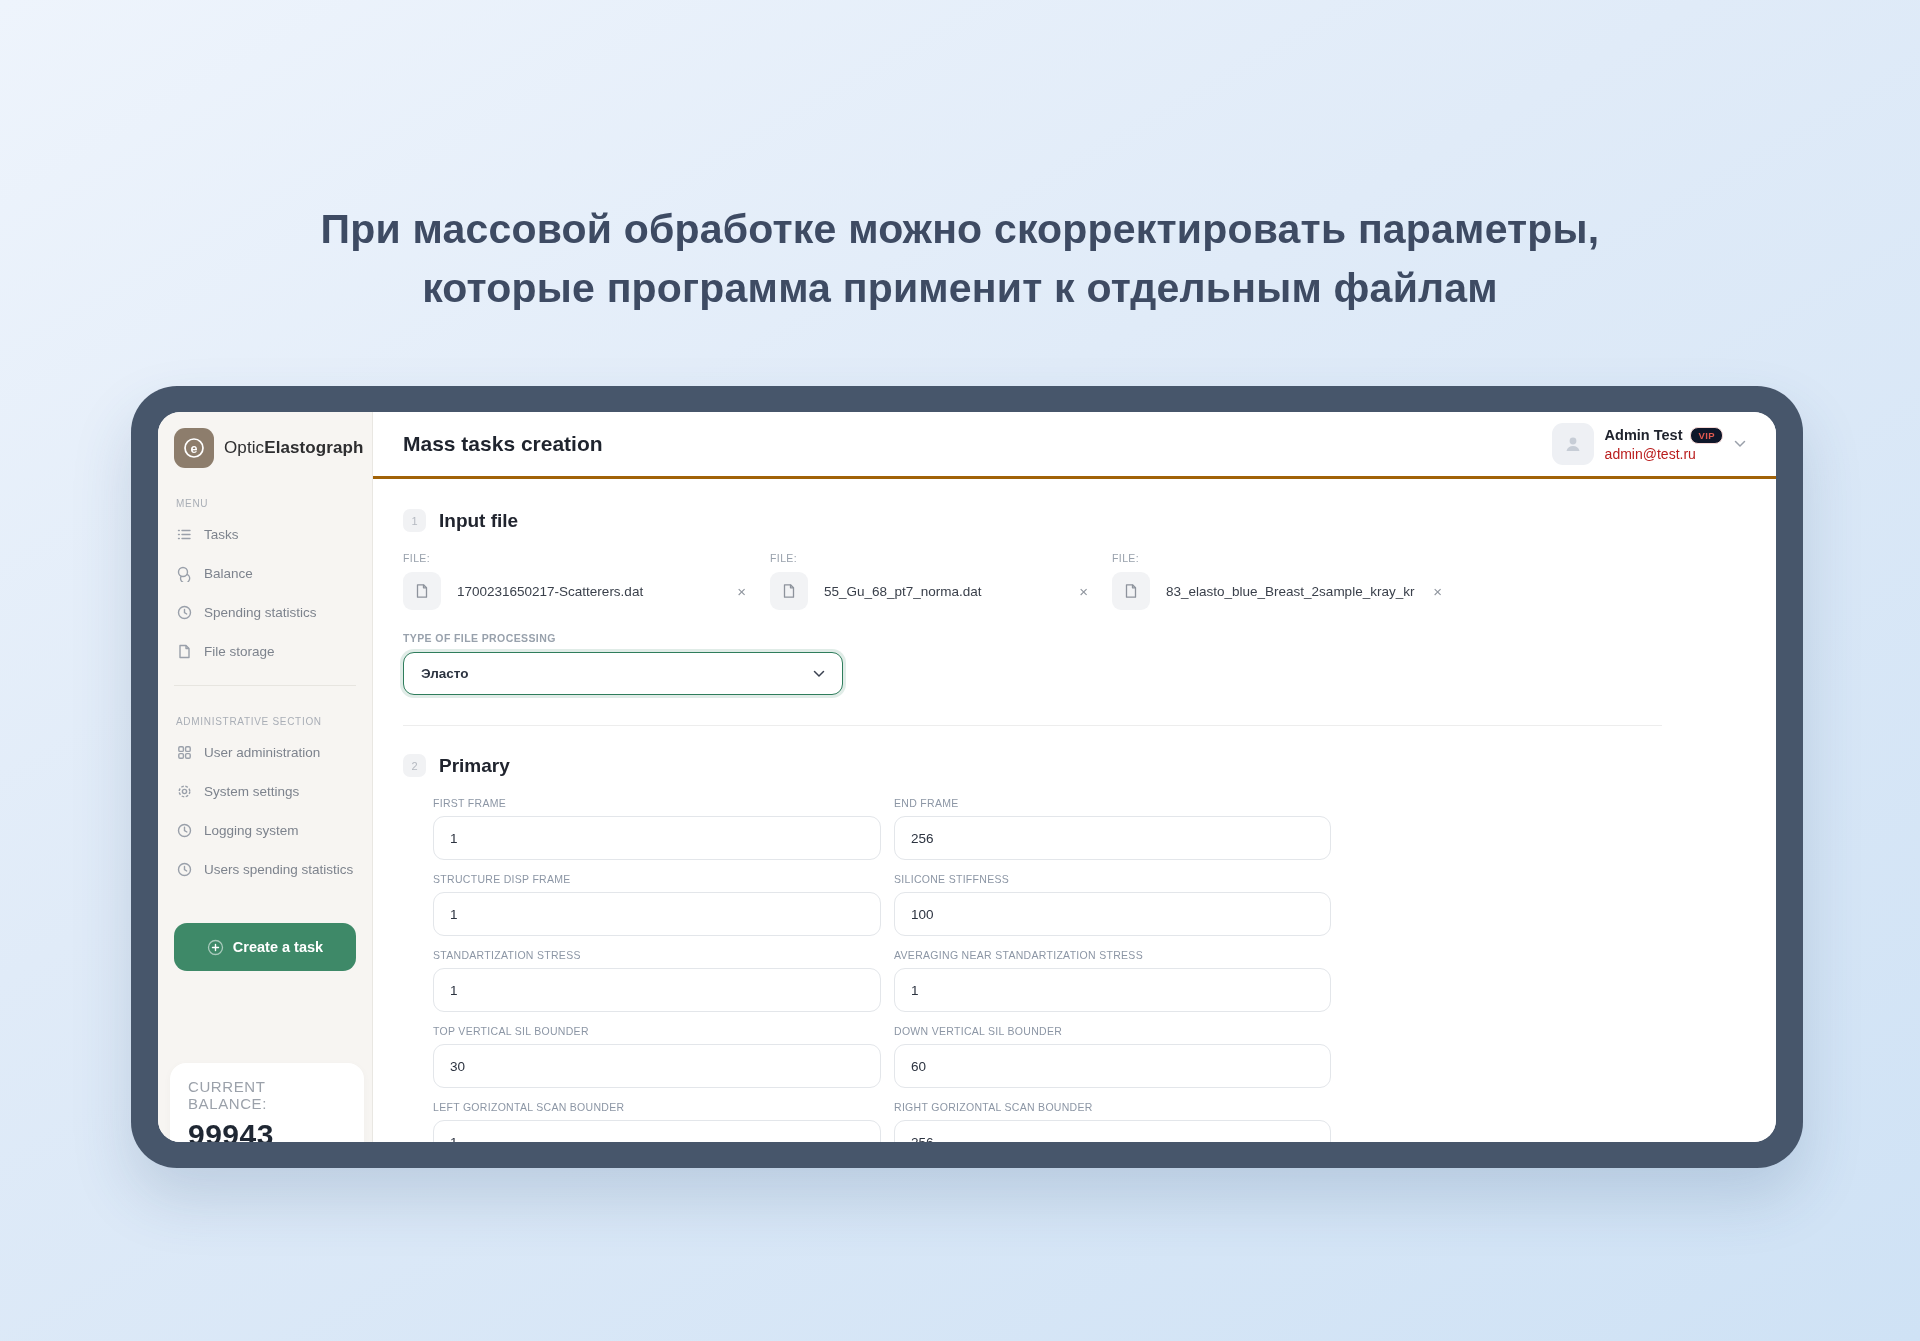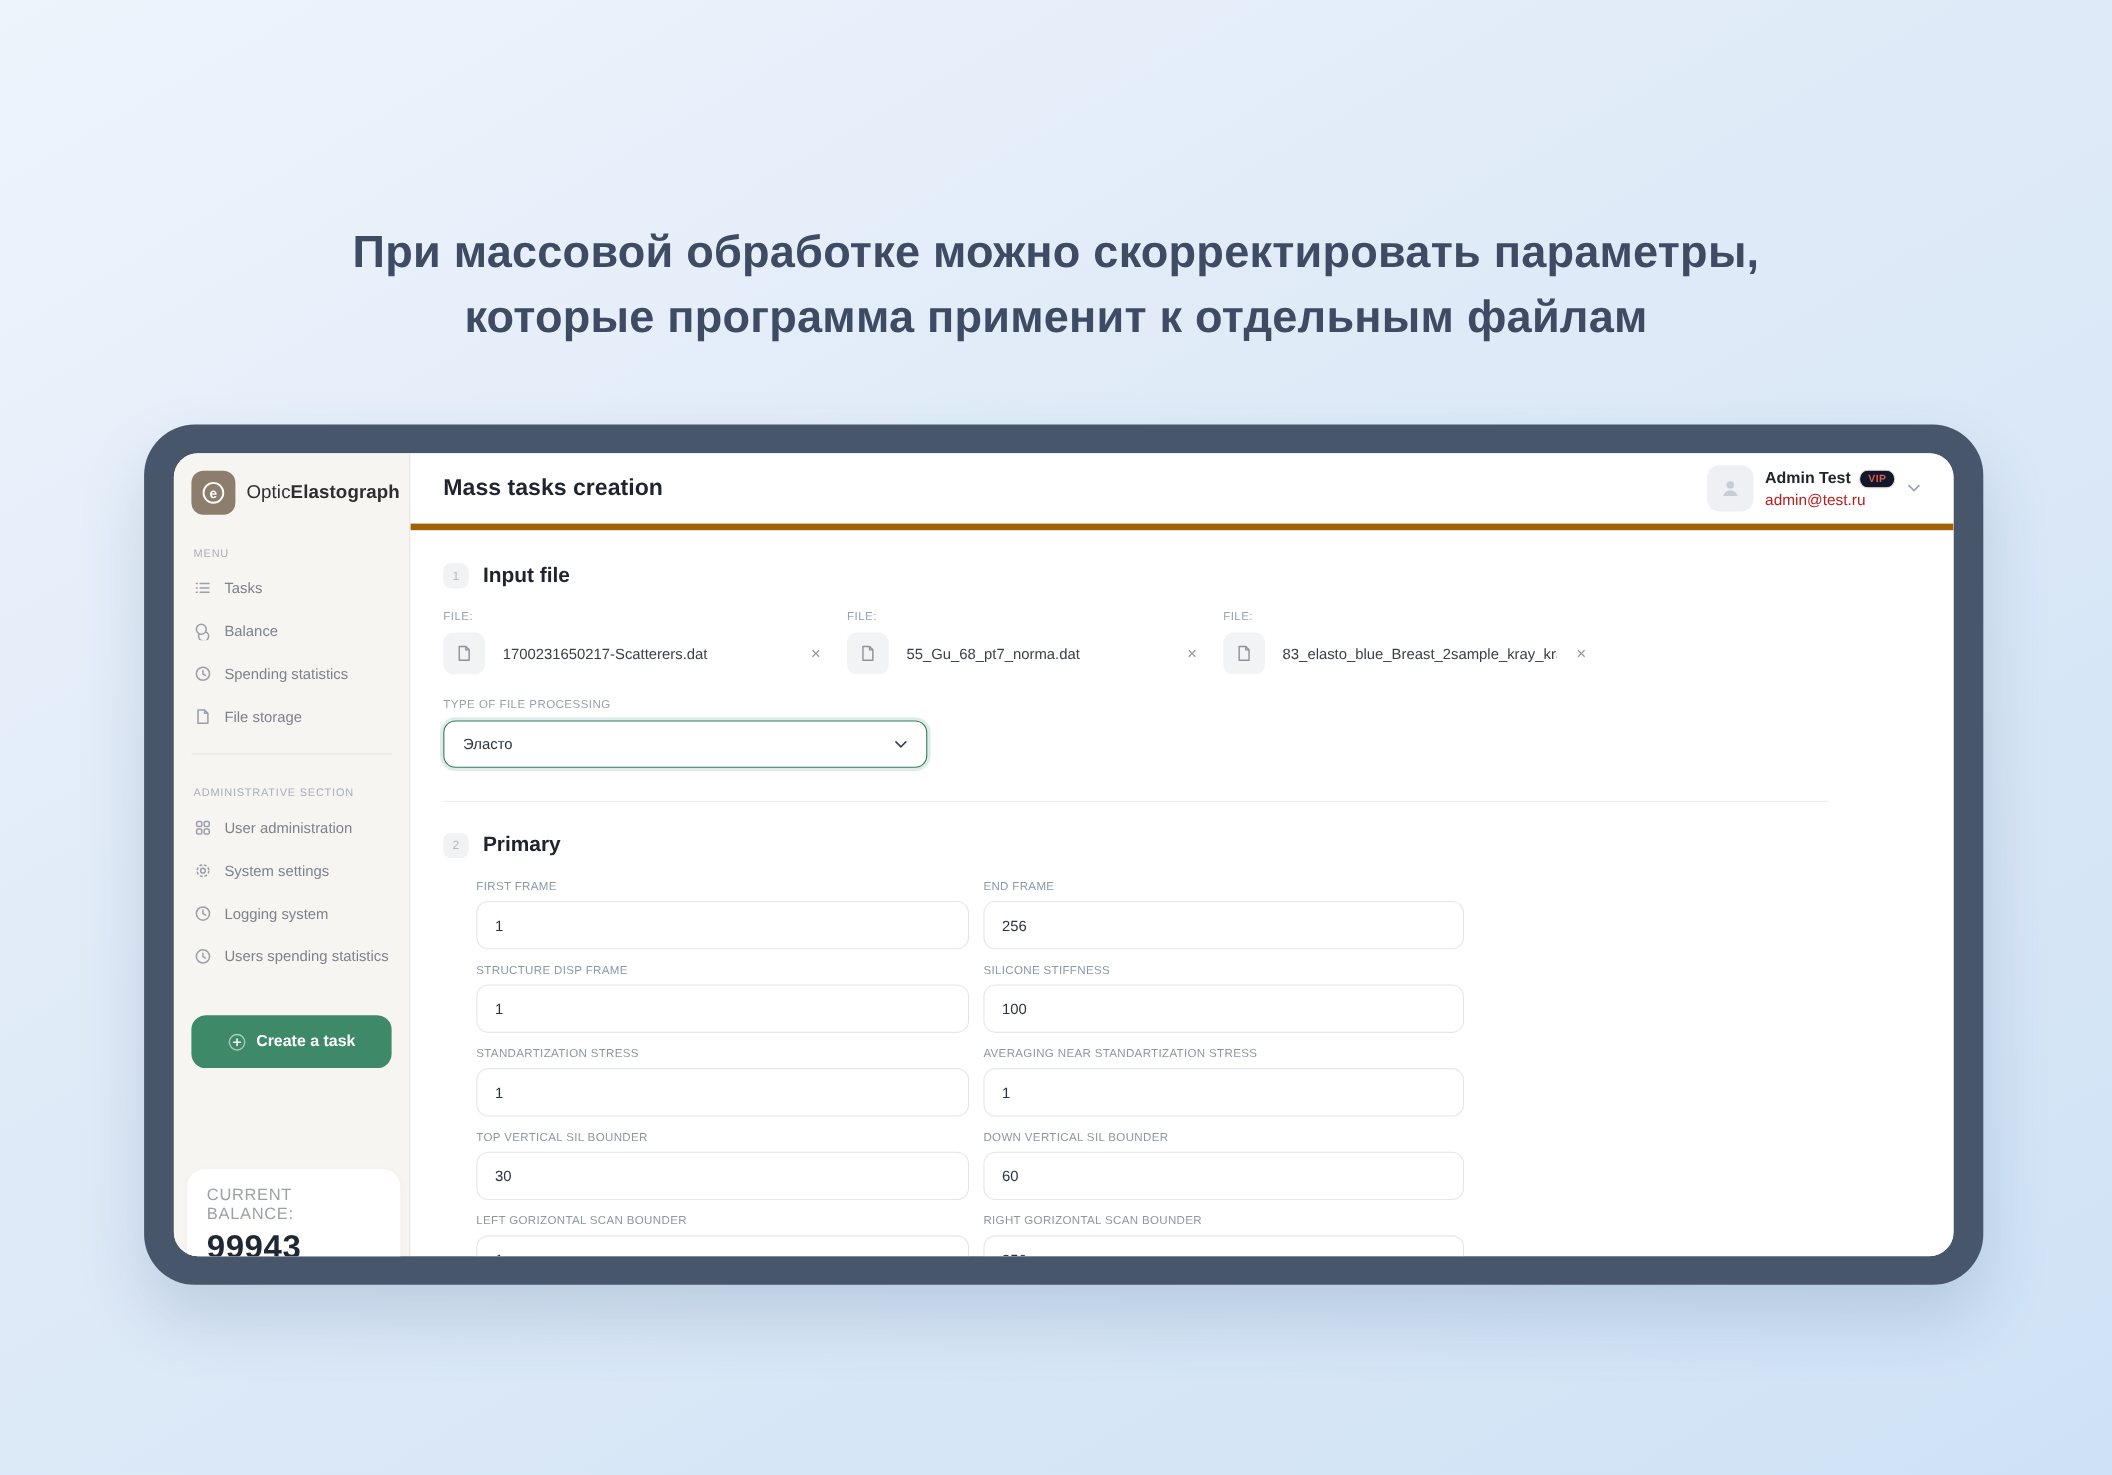--- a/index.html
+++ b/index.html
@@ -37,21 +37,21 @@
               font-family:"Liberation Sans",sans-serif;display:flex;align-items:center;
               justify-content:center;gap:9px;cursor:pointer;}
   .balance-card{position:absolute;left:12px;right:8px;bottom:-28px;background:#ffffff;
                 border-radius:16px;padding:15px 18px 18px 18px;box-shadow:0 2px 8px rgba(0,0,0,.03);}
   .balance-label{font-size:15px;letter-spacing:.6px;color:#9ba1aa;}
   .balance-value{font-size:30px;font-weight:700;color:#1f2733;margin-top:6px;letter-spacing:.5px;}
 
   
   .main{flex:1;display:flex;flex-direction:column;background:#fff;min-width:0;}
   .main-header{height:64px;flex:0 0 64px;display:flex;align-items:center;
-               justify-content:space-between;padding:0 30px;border-bottom:6px solid #a16207;}
+               justify-content:space-between;padding:0 30px;border-bottom:3px solid #a16207;}
   .page-title{font-size:21px;font-weight:700;color:#1f242e;}
   .user-chip{display:flex;align-items:center;gap:11px;cursor:pointer;}
   .avatar{width:42px;height:42px;border-radius:11px;background:#eef0f4;
           display:flex;align-items:center;justify-content:center;}
   .user-lines{display:flex;flex-direction:column;}
   .user-top{display:flex;align-items:center;gap:8px;}
   .user-name{font-size:14.5px;font-weight:700;color:#20242e;}
   .vip{font-size:9.5px;font-weight:700;color:#e25a51;background:#0f172a;
        border:1px solid #f6d8d6;border-radius:8px;padding:2px 7px;letter-spacing:.4px;}
   .user-email{font-size:14px;color:#b91c1c;margin-top:2px;}
@@ -68,21 +68,21 @@
   .file-col:nth-child(1){width:345px;}
   .file-col:nth-child(2){width:320px;}
   .file-col:nth-child(3){width:332px;}
   .file-chip{display:flex;align-items:center;gap:16px;}
   .file-icon-box{width:38px;height:38px;border-radius:9px;background:#f2f3f5;
                  display:flex;align-items:center;justify-content:center;flex:0 0 38px;}
   .file-name{font-size:13.5px;color:#3a404b;white-space:nowrap;overflow:hidden;flex:1;}
   .file-x{border:none;background:none;color:#8f959e;font-size:15px;cursor:pointer;
           padding:0 2px;font-family:"Liberation Sans",sans-serif;}
 
-  .proc-wrap{margin-top:22px;}
+  .proc-wrap{margin-top:22px;font-weight:bold;}
   .select-box{width:440px;height:43px;box-sizing:border-box;border:1.5px solid #2f7d5c;
               border-radius:11px;box-shadow:0 0 0 3px rgba(62,137,104,.16);
               display:flex;align-items:center;justify-content:space-between;
               padding:0 17px;font-size:13.5px;color:#2c3340;cursor:pointer;background:#fff;}
 
   .big-div{height:1px;background:#ededed;margin:30px 0 28px 0;}
 
   .field-grid{display:grid;grid-template-columns:448px 437px;column-gap:13px;row-gap:13px;margin-left:30px;}
   .field{display:flex;flex-direction:column;}
   .f-label{font-size:10.5px;letter-spacing:.3px;color:#8c96a5;margin-bottom:7px;}

